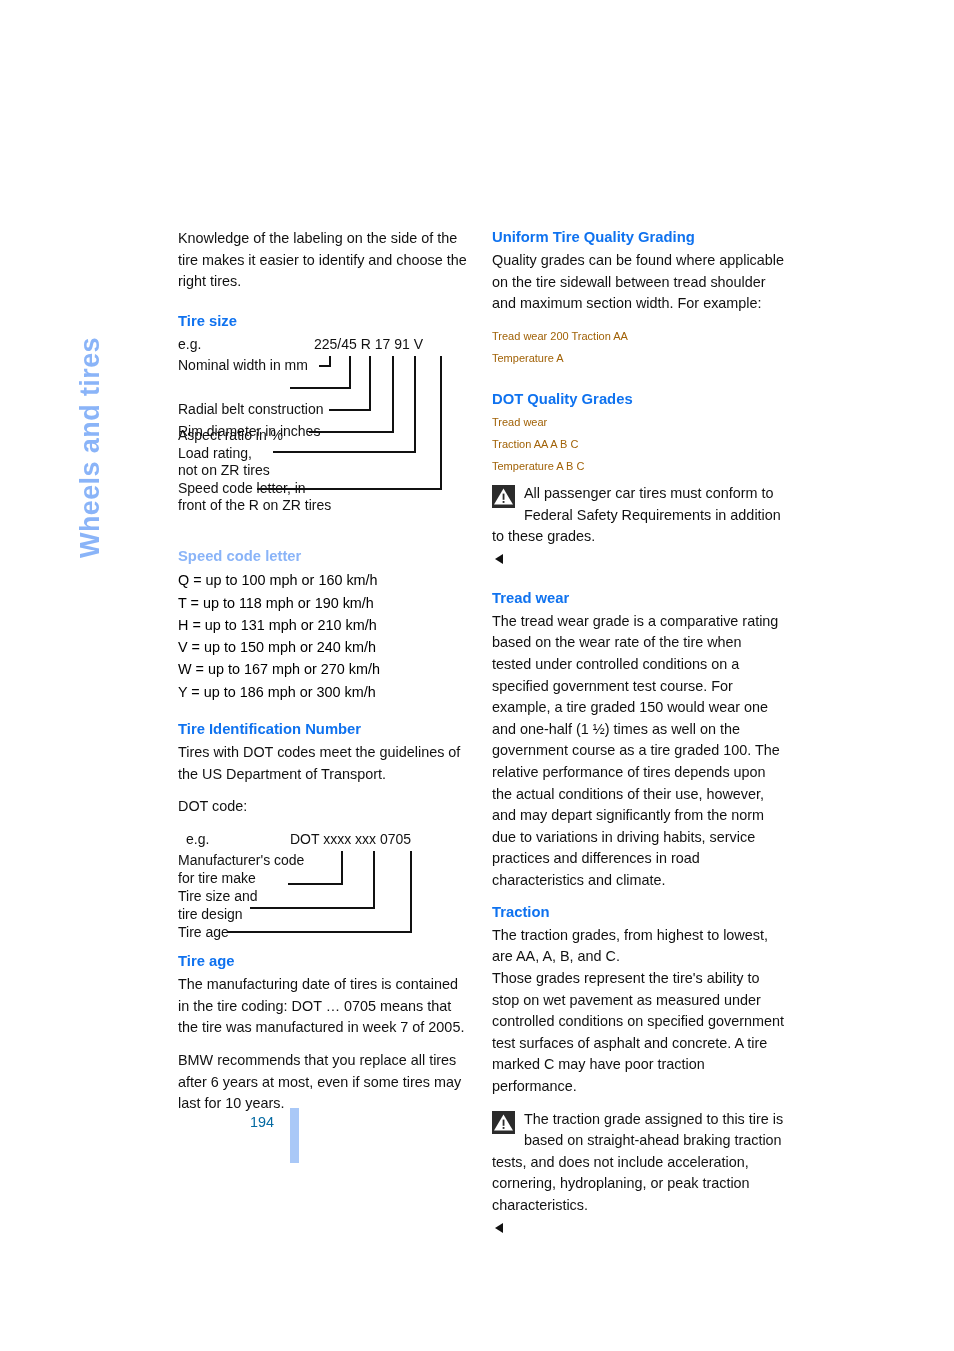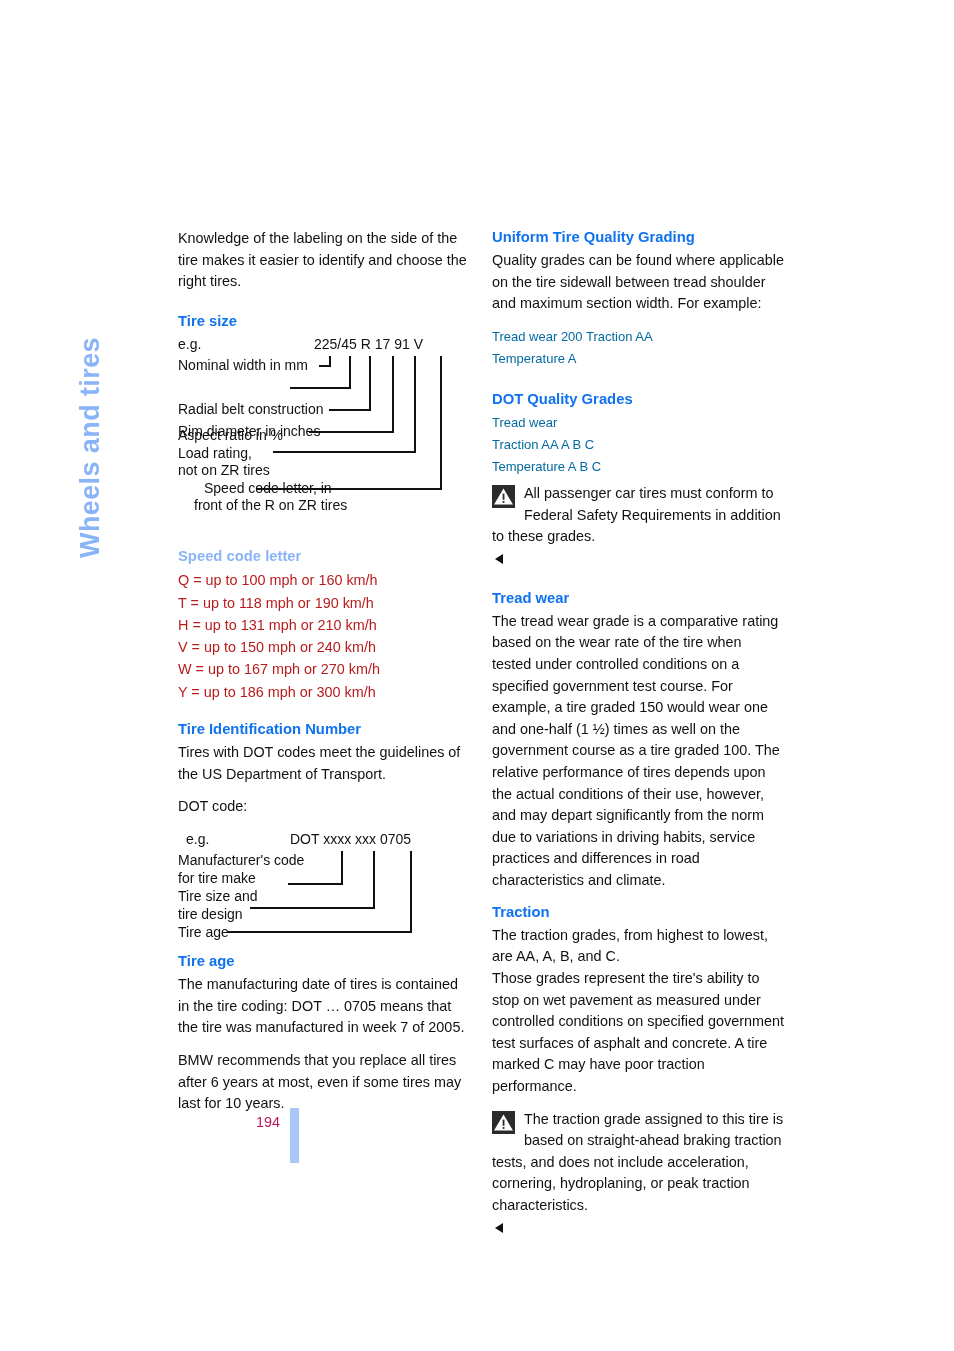--- a/index.html
+++ b/index.html
@@ -74,31 +74,31 @@
 
   p.body {
     margin: 0 0 11px 0;
     font-size: 14.4px;
     line-height: 21.6px;
     color: #111111;
   }
   p.body.tight { margin-bottom: 0; }
   .line-list { margin: 0 0 11px 0; }
   .line-list .ln {
-    font-size: 13px;
+    font-size: 11px;
     line-height: 21.6px;
-    color: #0369a1;
+    color: #a16207;
   }
 
   
   .speed-list { margin: 0 0 6px 0; }
   .speed-list .ln {
     font-size: 14.4px;
     line-height: 22.3px;
-    color: #b91c1c;
+    color: #000000;
   }
 
   
   .note {
     position: relative;
     margin: 6px 0 11px 0;
     font-size: 14.4px;
     line-height: 21.6px;
   }
   .note .warn-icon {
@@ -138,22 +138,21 @@
     left: 178px;
     top: 1108px;
     width: 300px;
     height: 60px;
   }
   #footer .pgnum {
     position: absolute;
     left: 72px;
     top: 6px;
     font-size: 14.4px;
-    color: #be185d;
-    text-align: right;
+    color: #0369a1;
     width: 30px;
   }
   #footer .bluebar {
     position: absolute;
     left: 112px;
     top: 0;
     width: 9px;
     height: 55px;
     background: #a9c8f7;
   }
@@ -194,22 +193,22 @@
 
       <div class="dtext" style="left:0px;  top:0px;">e.g.</div>
       <div class="dtext" style="left:136px; top:0px;">225/45  R  17  91  V</div>
 
       <div class="dtext" style="left:0px; top:21px;">Nominal width in mm</div>
       <div class="dtext" style="left:0px; top:43px;margin-top:48px;">Aspect ratio in %</div>
       <div class="dtext" style="left:0px; top:65px;">Radial belt construction</div>
       <div class="dtext" style="left:0px; top:87px;">Rim diameter in inches</div>
       <div class="dtext" style="left:0px; top:109px;">Load rating,</div>
       <div class="dtext" style="left:0px; top:126px;">not on ZR tires</div>
-      <div class="dtext" style="left:0px; top:144px;margin-left:26px;">Speed code letter, in</div>
-      <div class="dtext" style="left:0px; top:161px;margin-left:16px;">front of the R on ZR tires</div>
+      <div class="dtext" style="left:0px; top:144px;">Speed code letter, in</div>
+      <div class="dtext" style="left:0px; top:161px;">front of the R on ZR tires</div>
     </div>
 
     <h2 class="sec-head light" style="margin-top:51px;">Speed code letter</h2>
 
     <div class="speed-list">
       <div class="ln">Q = up to 100 mph or 160 km/h</div>
       <div class="ln">T = up to 118 mph or 190 km/h</div>
       <div class="ln">H = up to 131 mph or 210 km/h</div>
       <div class="ln">V = up to 150 mph or 240 km/h</div>
       <div class="ln">W = up to 167 mph or 270 km/h</div>

